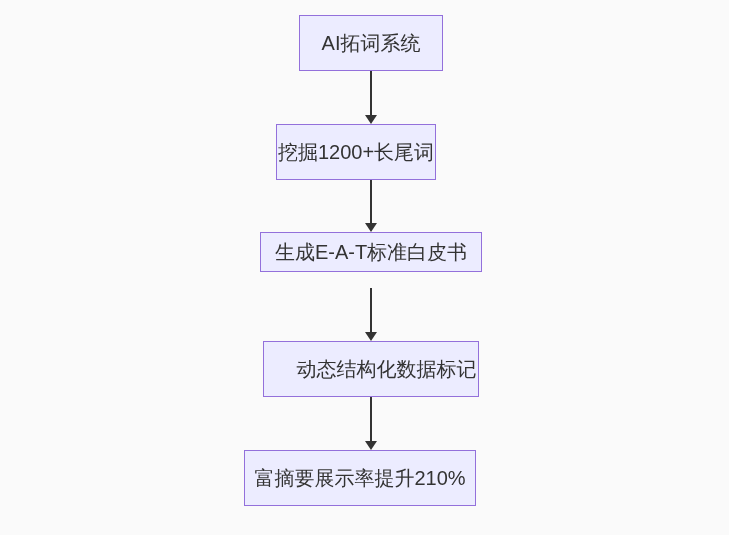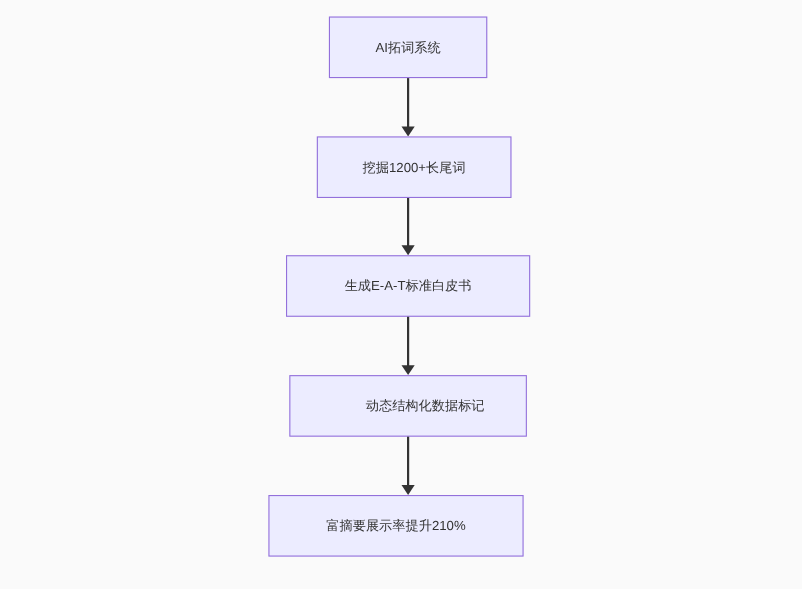--- a/index.html
+++ b/index.html
@@ -14,30 +14,30 @@
     height: 535px;
     background: #fafafa;
     overflow: hidden;
   }
   .node {
     position: absolute;
     box-sizing: border-box;
     background: #ECECFF;
     border: 1px solid #9370DB;
     color: #333333;
-    font-size: 12px;
+    font-size: 20px;
     display: flex;
     align-items: center;
     justify-content: center;
     text-align: center;
     white-space: nowrap;
   }
   .node-1 { left: 299px; top: 15px;  width: 144px; height: 56px; }
-  .node-2 { left: 276px; top: 124px; width: 177px; height: 56px; margin-left: 12px; }
-  .node-3 { left: 260px; top: 232px; width: 222px; height: 56px; }
+  .node-2 { left: 276px; top: 124px; width: 160px; height: 56px; }
+  .node-3 { left: 260px; top: 232px; width: 222px; height: 40px; }
   .node-4 { left: 263px; top: 341px; width: 216px; height: 56px; padding-left: 31px; }
   .node-5 { left: 244px; top: 450px; width: 232px; height: 56px; }
 
   .edge {
     position: absolute;
     left: 364px;      
     width: 14px;
   }
   .edge-1 { top: 71px;  height: 53px; }
   .edge-2 { top: 180px; height: 52px; }

